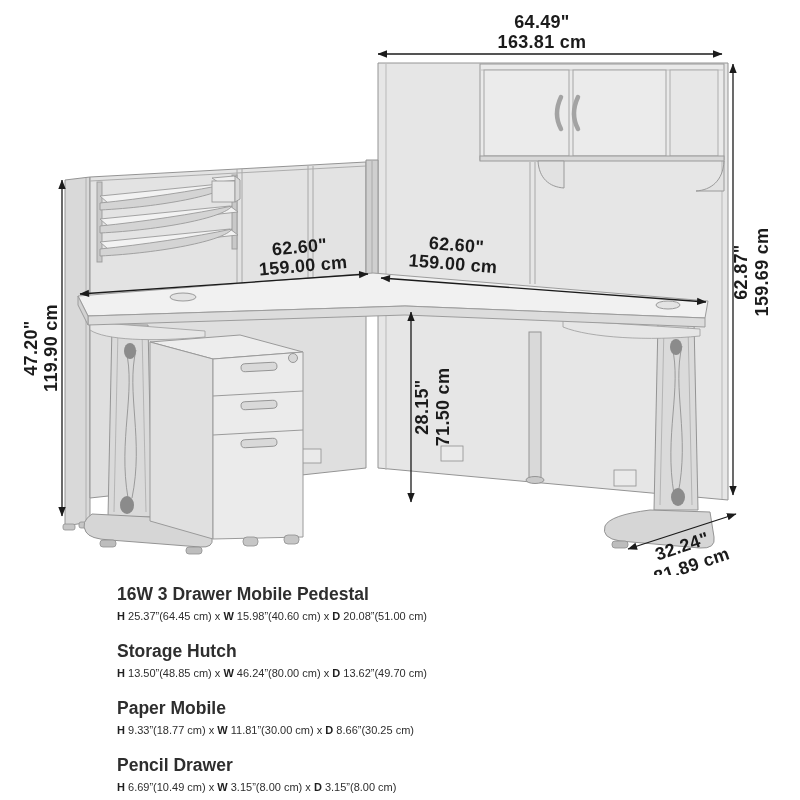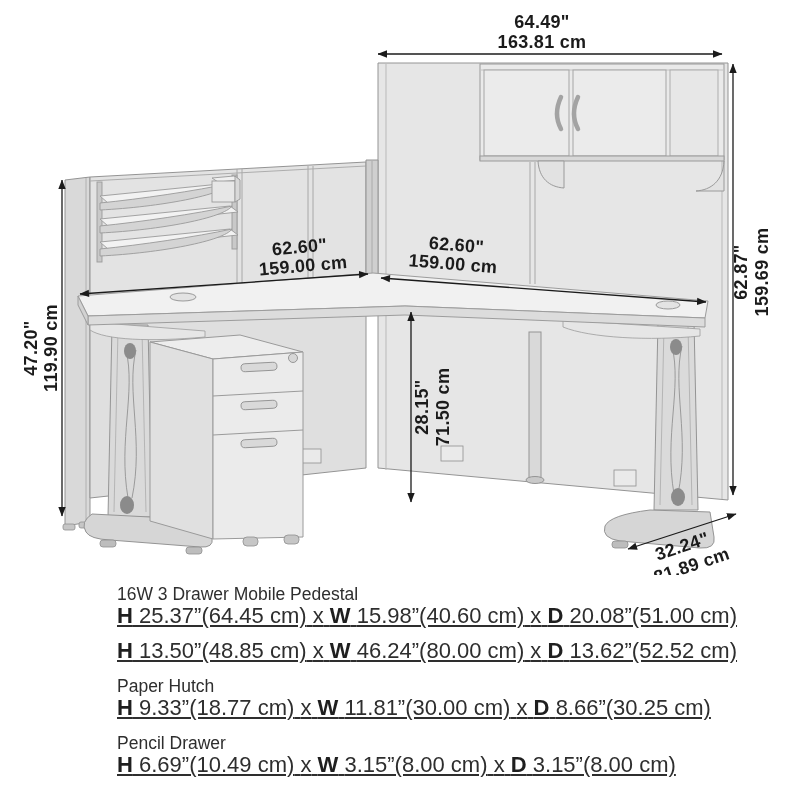--- a/index.html
+++ b/index.html
@@ -2,22 +2,22 @@
 <html><head>
 <meta charset="utf-8">
 <style>
   html,body{margin:0;padding:0;background:#fff;}
   body{width:800px;height:800px;font-family:"Liberation Sans",sans-serif;}
   .page{position:relative;width:800px;height:800px;background:#fff;overflow:hidden;}
   .diagram{position:absolute;left:0;top:0;}
   svg .dim-text{font-family:"Liberation Sans",sans-serif;font-weight:bold;font-size:18px;fill:#1b1b1b;letter-spacing:.3px;}
   .specs{position:absolute;left:117px;top:583px;}
   .spec{margin:0 0 13px 0;}
-  .spec-title{font-size:17.5px;line-height:22px;color:#2e2e2e;}
-  .spec-dims{font-size:22px;line-height:22px;color:#2e2e2e;text-decoration:underline;}
+  .spec-title{font-size:17.5px;line-height:22px;color:#2e2e2e;font-weight:bold;}
+  .spec-dims{font-size:11px;line-height:22px;color:#2e2e2e;}
   .spec-dims b{font-weight:bold;color:#1f1f1f;}
 </style>
 </head>
 <body>
 
 <div class="page">
 
   <svg class="diagram" width="800" height="575" viewBox="0 0 800 575">
     <defs>
       <marker id="ae" orient="auto" markerUnits="userSpaceOnUse" markerWidth="11" markerHeight="10" refX="9" refY="4.5">
@@ -188,24 +188,25 @@
       </g>
     </g>
   </svg>
 
   <div class="specs">
     <div class="spec">
       <div class="spec-title">16W 3 Drawer Mobile Pedestal</div>
       <div class="spec-dims"><b>H</b> <span>25.37”(64.45 cm)</span> <span>x</span> <b>W</b> <span>15.98”(40.60 cm)</span> <span>x</span> <b>D</b> <span>20.08”(51.00 cm)</span></div>
     </div>
     <div class="spec">
-      <div class="spec-dims"><b>H</b> <span>13.50”(48.85 cm)</span> <span>x</span> <b>W</b> <span>46.24”(80.00 cm)</span> <span>x</span> <b>D</b> <span>13.62”(52.52 cm)</span></div>
-    </div>
-    <div class="spec">
-      <div class="spec-title">Paper Hutch</div>
+      <div class="spec-title">Storage Hutch</div>
+      <div class="spec-dims"><b>H</b> <span>13.50”(48.85 cm)</span> <span>x</span> <b>W</b> <span>46.24”(80.00 cm)</span> <span>x</span> <b>D</b> <span>13.62”(49.70 cm)</span></div>
+    </div>
+    <div class="spec">
+      <div class="spec-title">Paper Mobile</div>
       <div class="spec-dims"><b>H</b> <span>9.33”(18.77 cm)</span> <span>x</span> <b>W</b> <span>11.81”(30.00 cm)</span> <span>x</span> <b>D</b> <span>8.66”(30.25 cm)</span></div>
     </div>
     <div class="spec">
       <div class="spec-title">Pencil Drawer</div>
       <div class="spec-dims"><b>H</b> <span>6.69”(10.49 cm)</span> <span>x</span> <b>W</b> <span>3.15”(8.00 cm)</span> <span>x</span> <b>D</b> <span>3.15”(8.00 cm)</span></div>
     </div>
   </div>
 
 </div>
 

